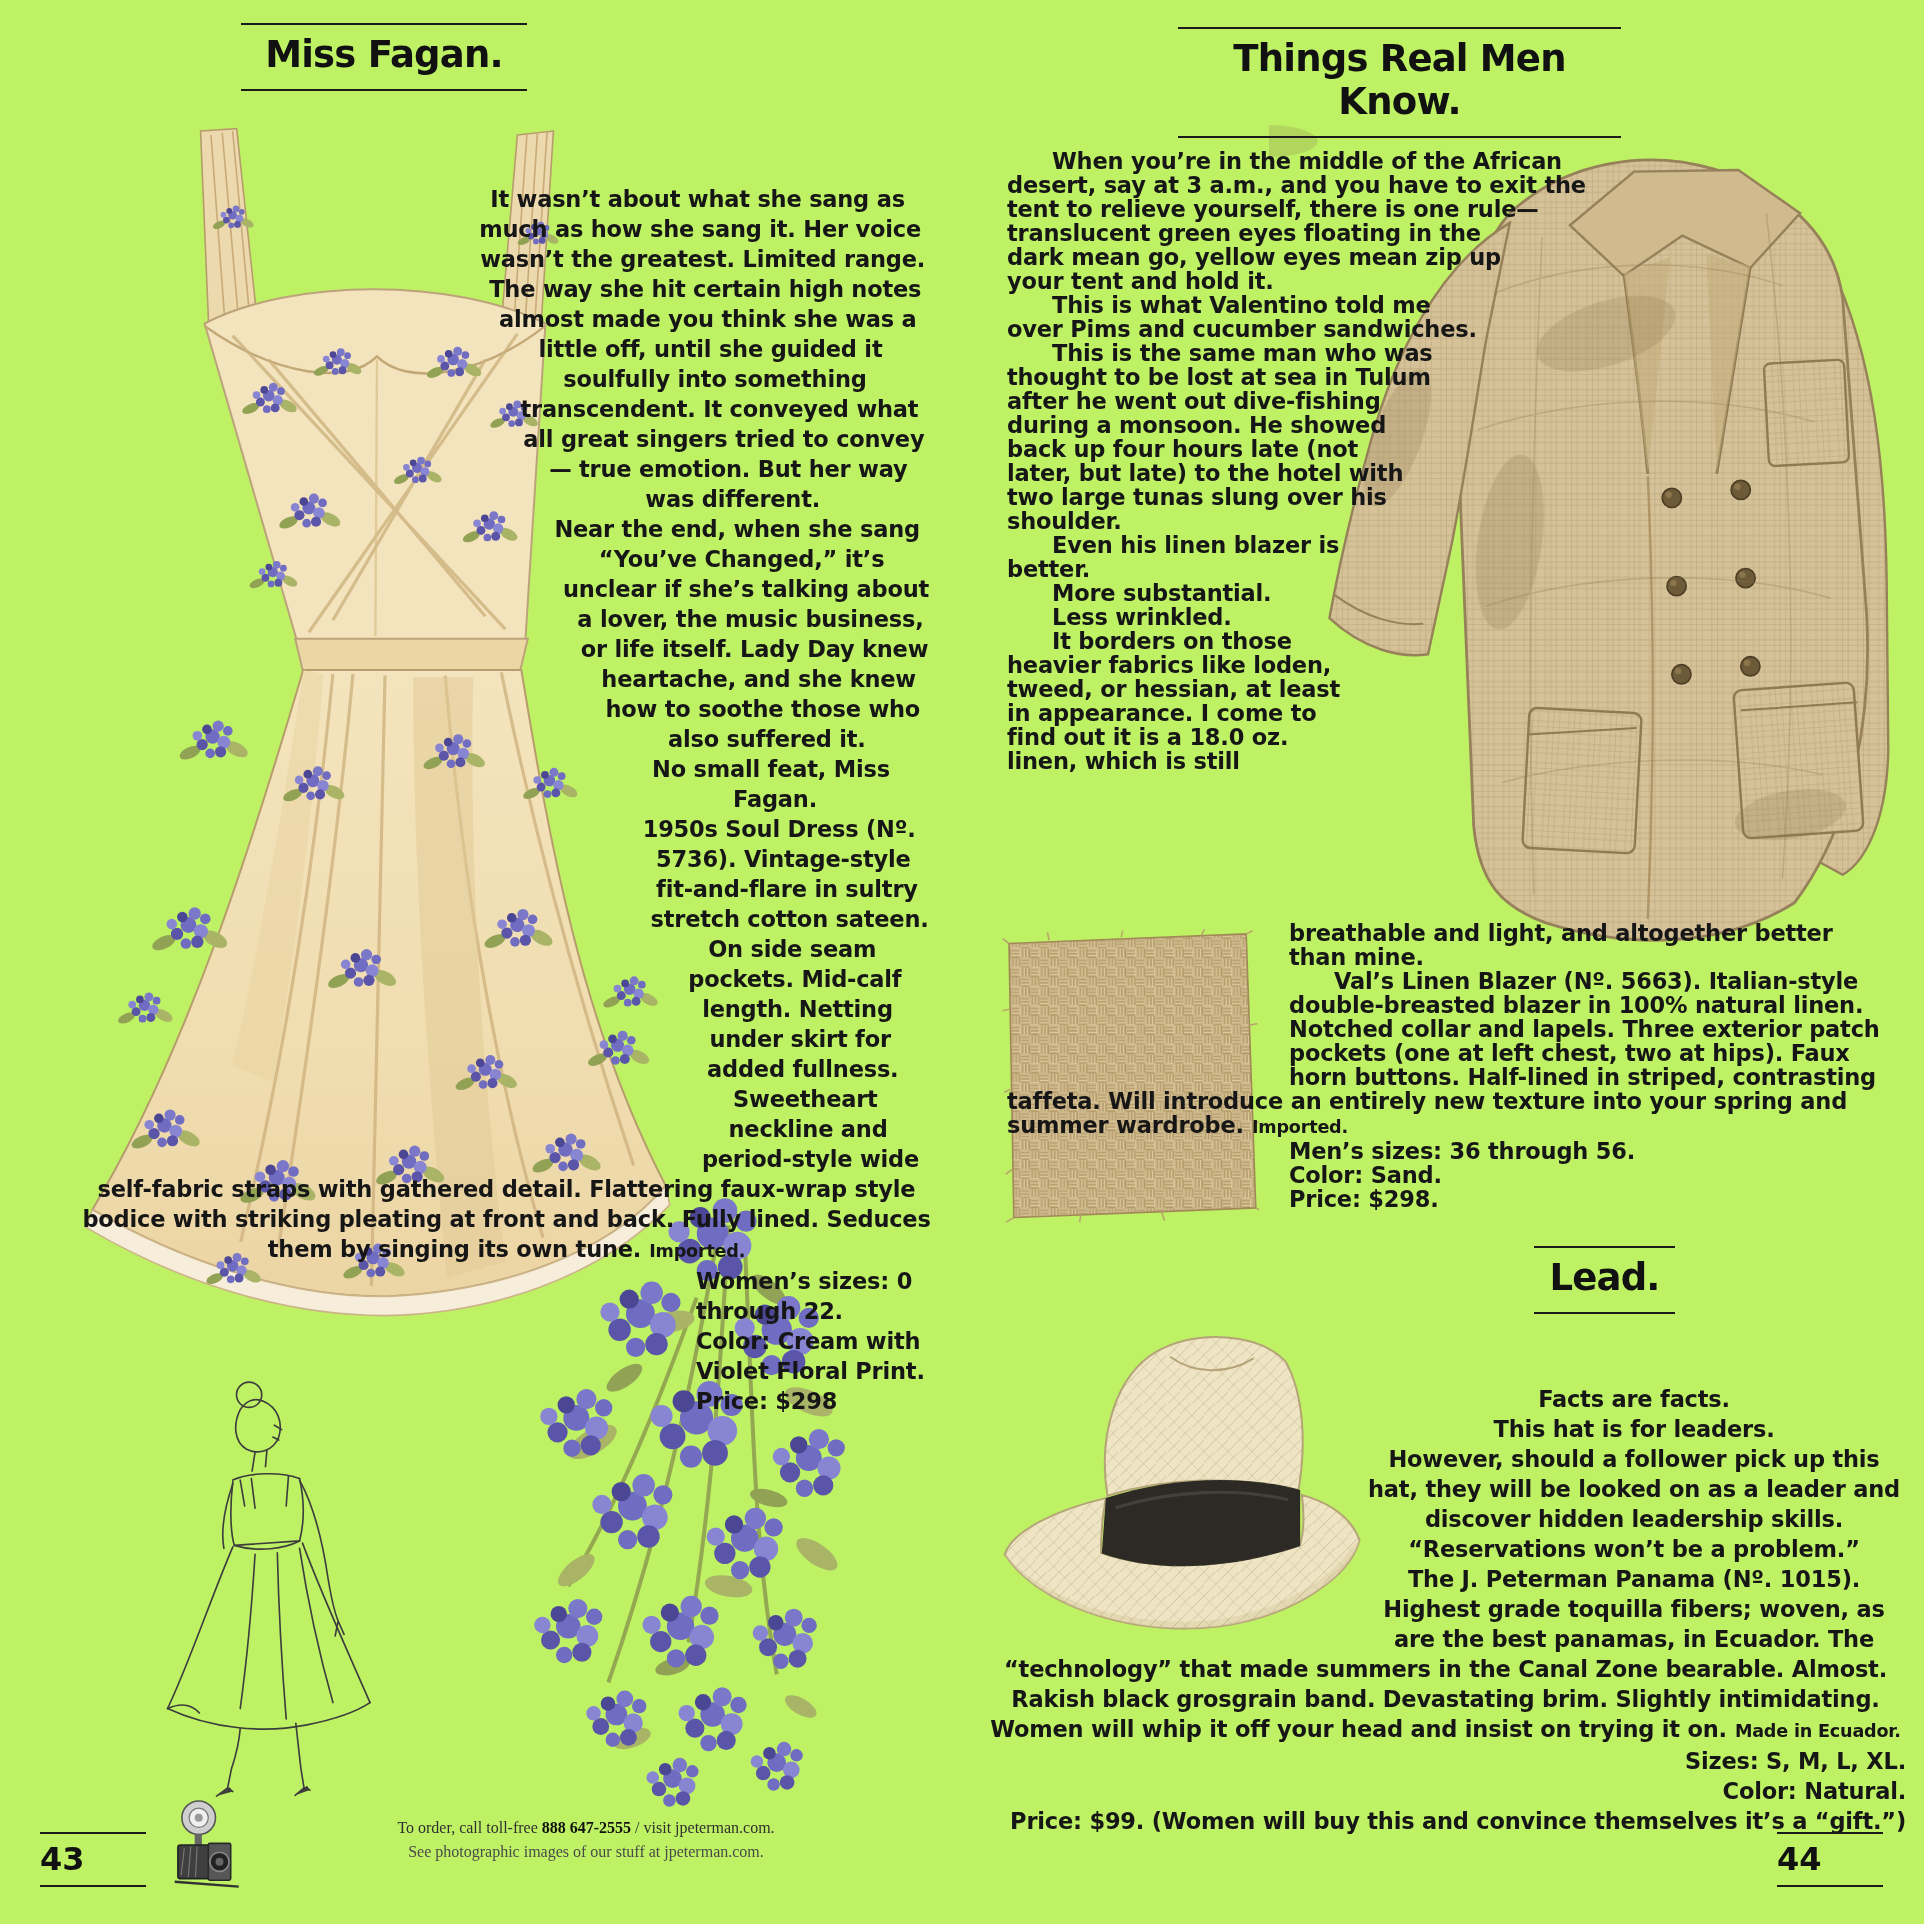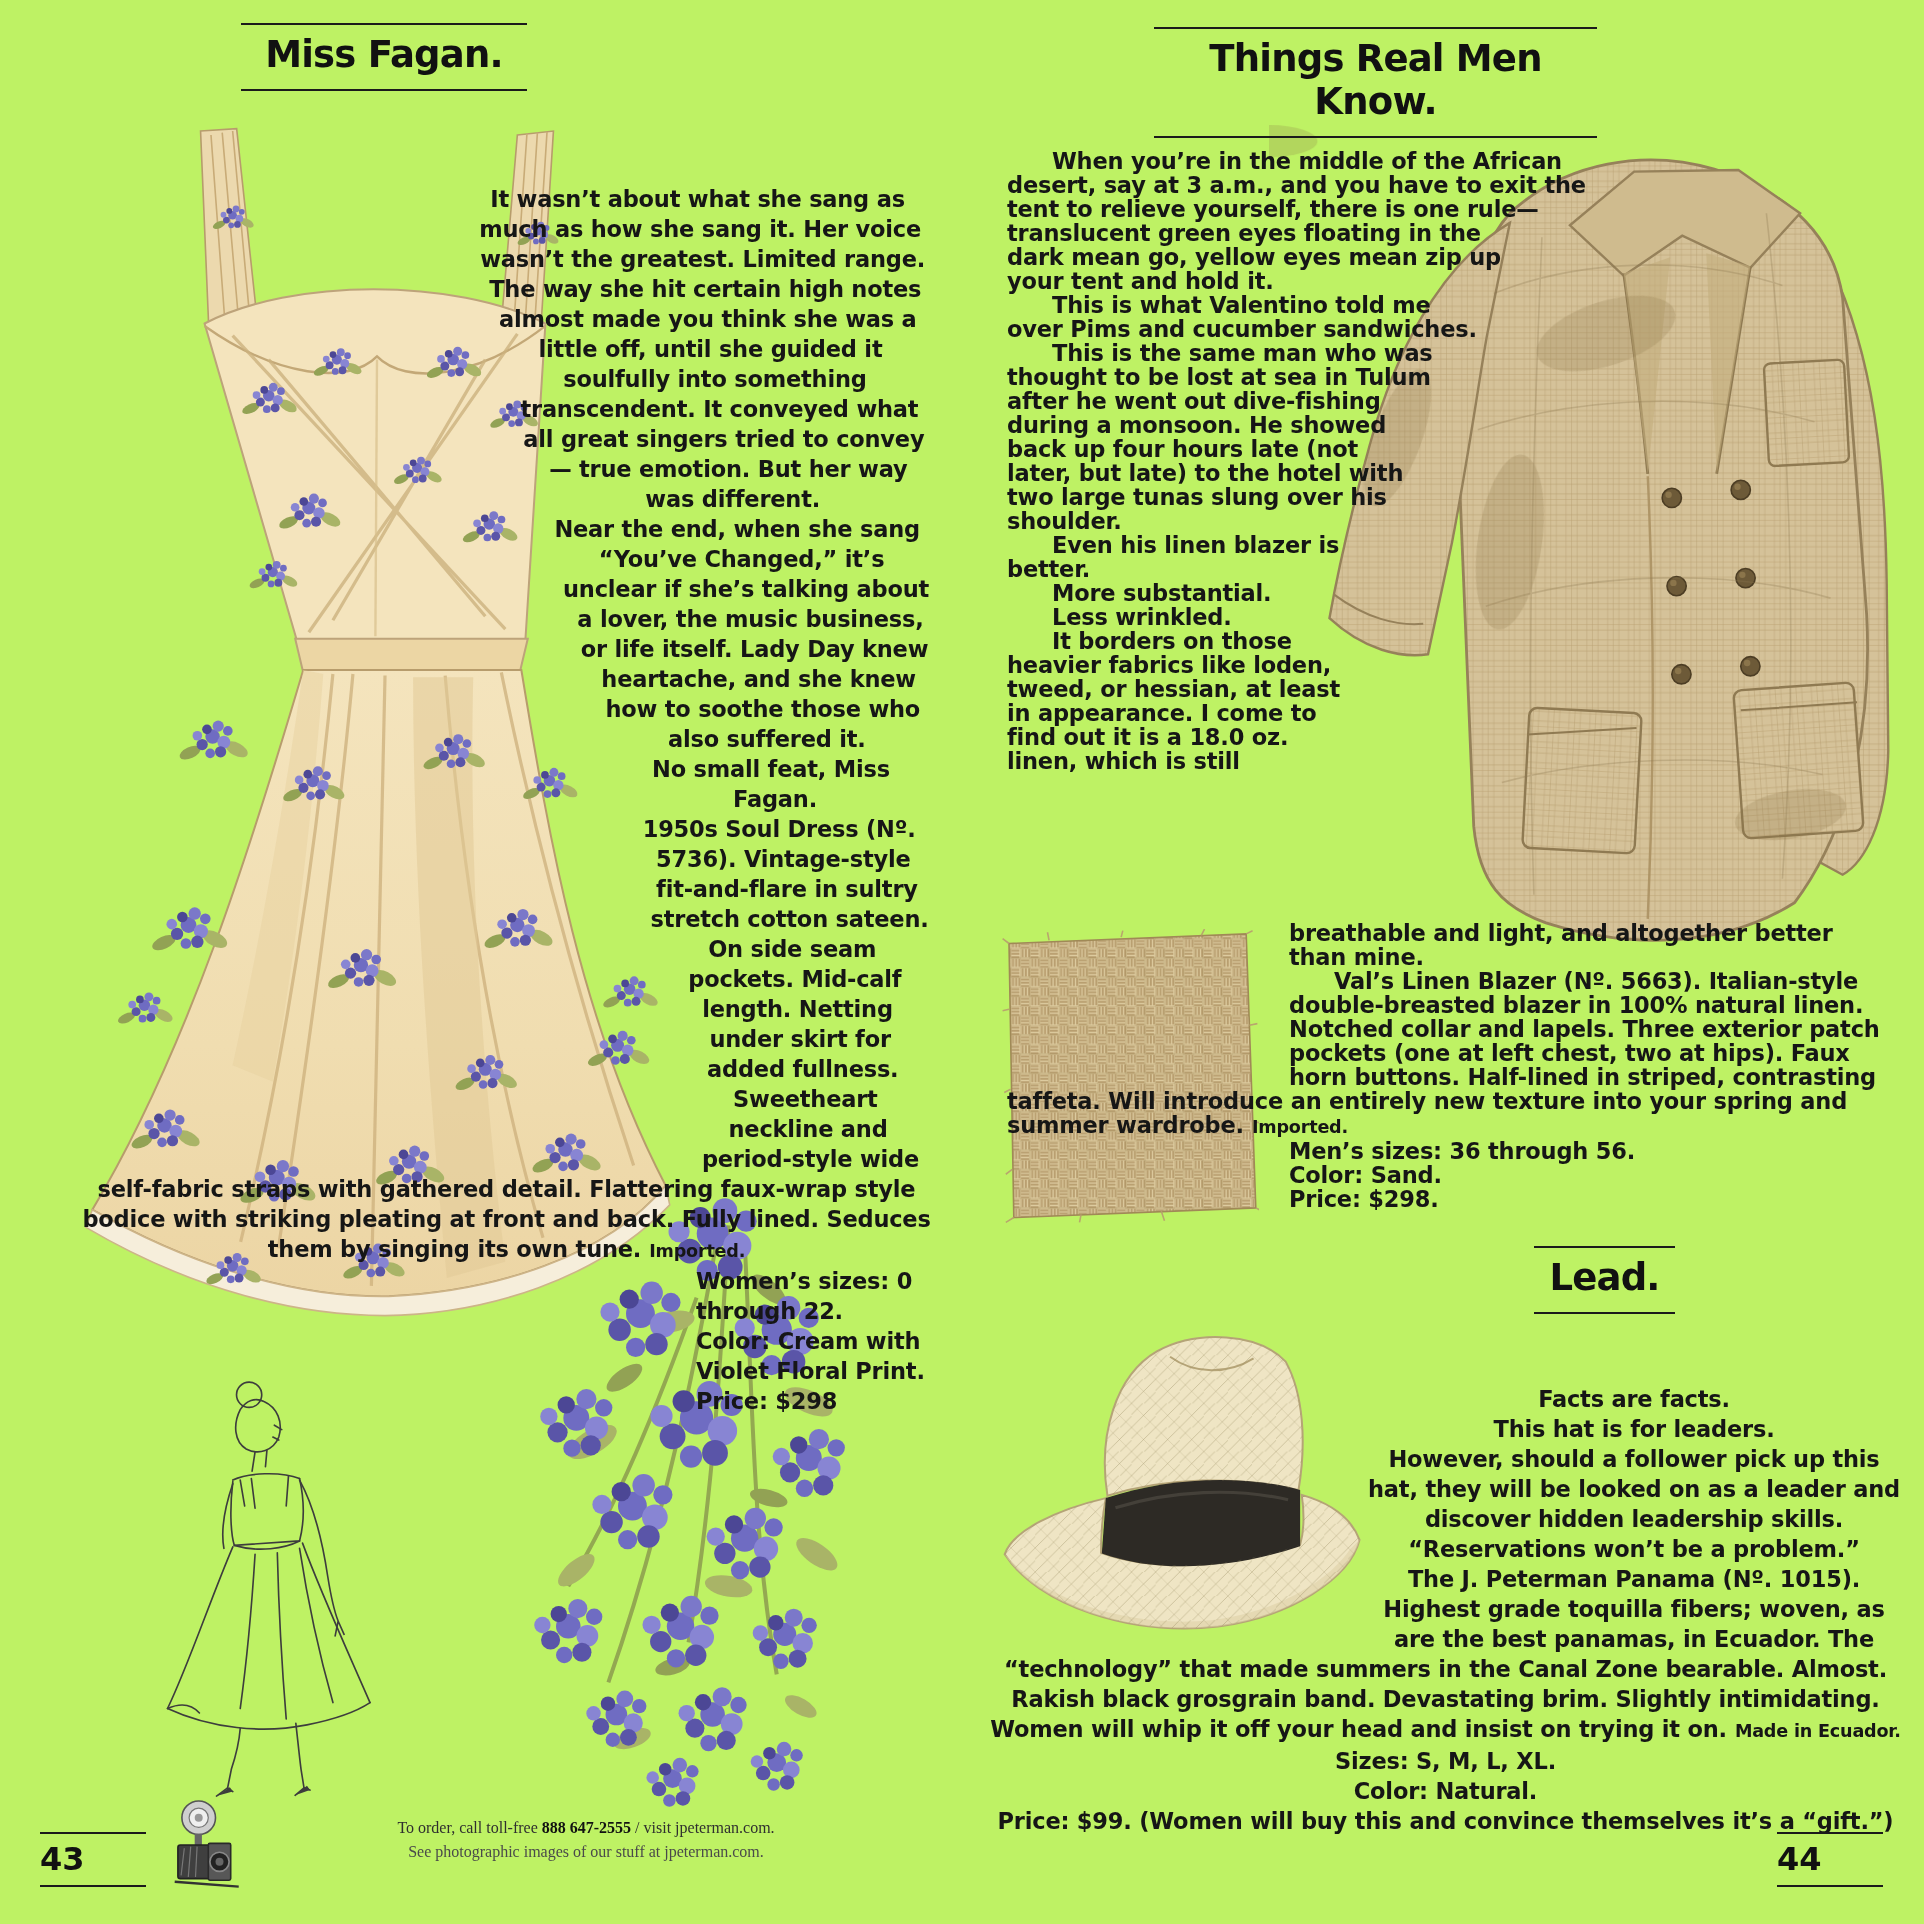--- a/index.html
+++ b/index.html
@@ -18,27 +18,27 @@
   .copy-right p{text-indent:45px;}
   .blazer-spacer{float:right;width:529px;height:772px;
       shape-outside:polygon(56% 0,100% 0,100% 100%,0 100%,0 64%,14% 34%,34% 10%);}
   .swatch-spacer{float:left;width:255px;height:314px;margin:6.4px 27px 6.4px 0;}
   .details-right{margin-left:282px;}
   .details-right p,.copy-left .details p{text-indent:0;}
   
   .copy-lead{left:985px;top:1315px;width:921px;font-size:22.5px;line-height:30px;text-align:center;}
   .hat-spacer{float:left;width:377px;height:335px;}
   .copy-lead p.first{padding-top:69px;}
-  .lead-details{text-align:center;}
+  .lead-details{text-align:right;}
   .fine{font-size:17.6px;margin-left:8px;}
   
   .rubric{position:absolute;z-index:3;text-align:center;font-size:37px;font-weight:bold;letter-spacing:-0.8px;
           border-top:2.4px solid #1b1b1b;border-bottom:2.4px solid #1b1b1b;padding:8px 0 13px;color:#111;}
   .rubric-left{left:241px;top:22.5px;width:286px;}
-  .rubric-right{left:1154px;top:27px;width:443px;}
+  .rubric-right{left:1178px;top:27px;width:443px;}
   .rubric-lead{left:1534px;top:1246px;width:141px;}
   .pagenum{position:absolute;z-index:3;width:106px;text-align:left;font-size:32px;font-weight:bold;
            border-top:2.4px solid #1b1b1b;border-bottom:2.4px solid #1b1b1b;padding:6.4px 0;color:#111;}
   .pagenum-left{left:40px;top:1832px;}
   .pagenum-right{left:1777px;top:1832px;}
   .footer-text{position:absolute;z-index:3;left:265px;top:1819px;width:642px;text-align:center;
                font-family:"Liberation Serif","DejaVu Serif",serif;font-size:16px;font-weight:normal;color:#2f2f2f;}
   .footer-text .l2{color:#4a4a4a;margin-top:6.4px;}
   .phone{font-weight:bold;color:#111;}
 </style>

